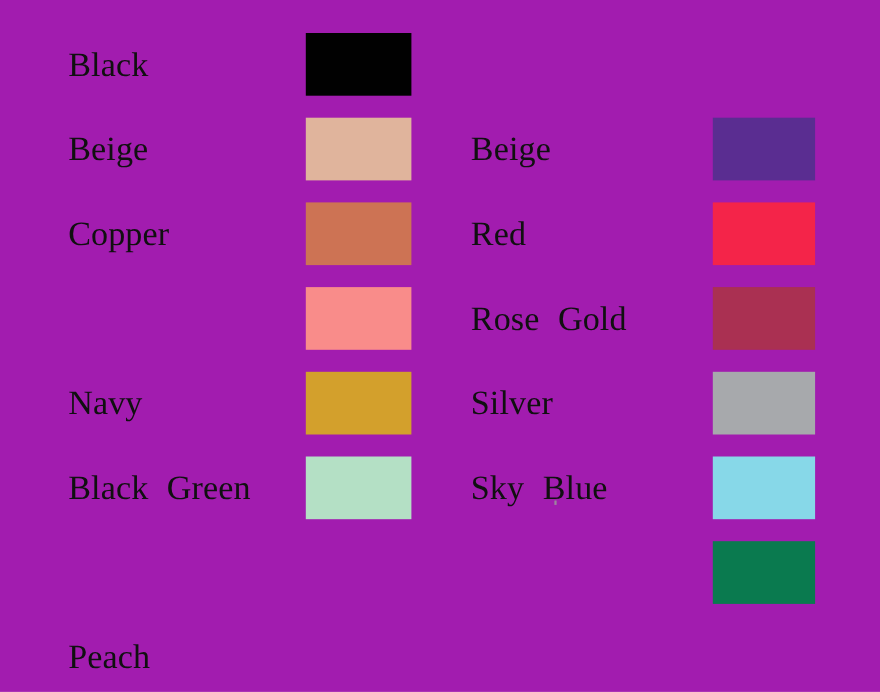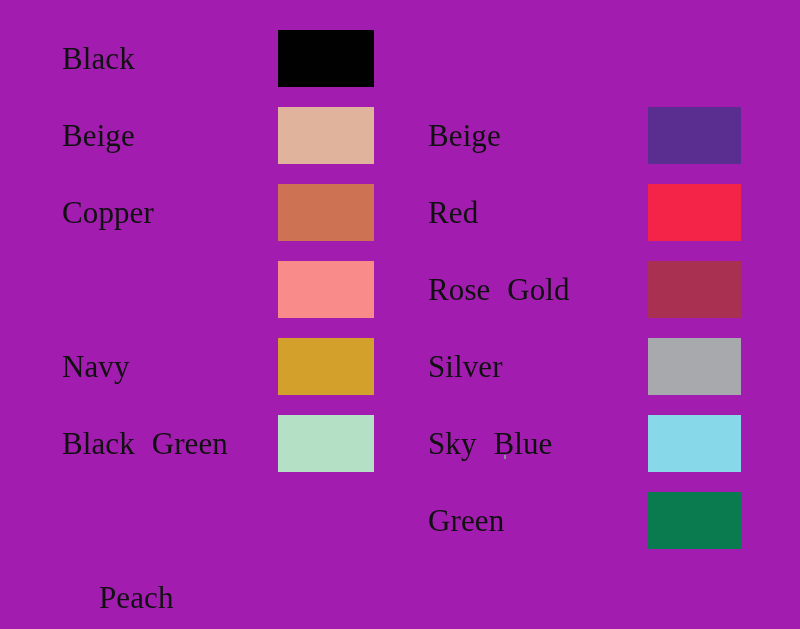--- a/index.html
+++ b/index.html
@@ -97,21 +97,21 @@
         <div class="swatch-chip" style="background: rgb(249, 140, 138);"></div>
       </div>
       <div class="swatch-row" style="top: 338px;">
         <div class="swatch-label">Navy</div>
         <div class="swatch-chip" style="background: rgb(211, 160, 44);"></div>
       </div>
       <div class="swatch-row" style="top: 415px;">
         <div class="swatch-label two-word">Black Green</div>
         <div class="swatch-chip" style="background: rgb(180, 224, 197);"></div>
       </div>
-      <div class="swatch-row" style="top: 569px; margin-left: 37px;">
+      <div class="swatch-row" style="top: 569px;">
         <div class="swatch-label">Peach</div>
         <div class="swatch-chip"></div>
       </div>
     </div>
   <div class="swatch-column right">
       <div class="swatch-row" style="top: 107px;">
         <div class="swatch-label">Beige</div>
         <div class="swatch-chip" style="background: rgb(90, 45, 145);"></div>
       </div>
       <div class="swatch-row" style="top: 184px;">
@@ -124,18 +124,17 @@
       </div>
       <div class="swatch-row" style="top: 338px;">
         <div class="swatch-label">Silver</div>
         <div class="swatch-chip" style="background: rgb(167, 169, 172);"></div>
       </div>
       <div class="swatch-row" style="top: 415px; text-align: right;">
         <div class="swatch-label two-word">Sky Blue</div>
         <div class="swatch-chip" style="background: rgb(135, 216, 232);"></div>
       </div>
       <div class="swatch-row" style="top: 492px;">
-        <div class="swatch-label">Green</div>
         <div class="swatch-chip" style="background: rgb(10, 122, 79);"></div>
       </div>
     </div>
 <div class="artifact-speck" style="left: 504px; top: 455px;"></div>
   </div>
 
 </body></html>

